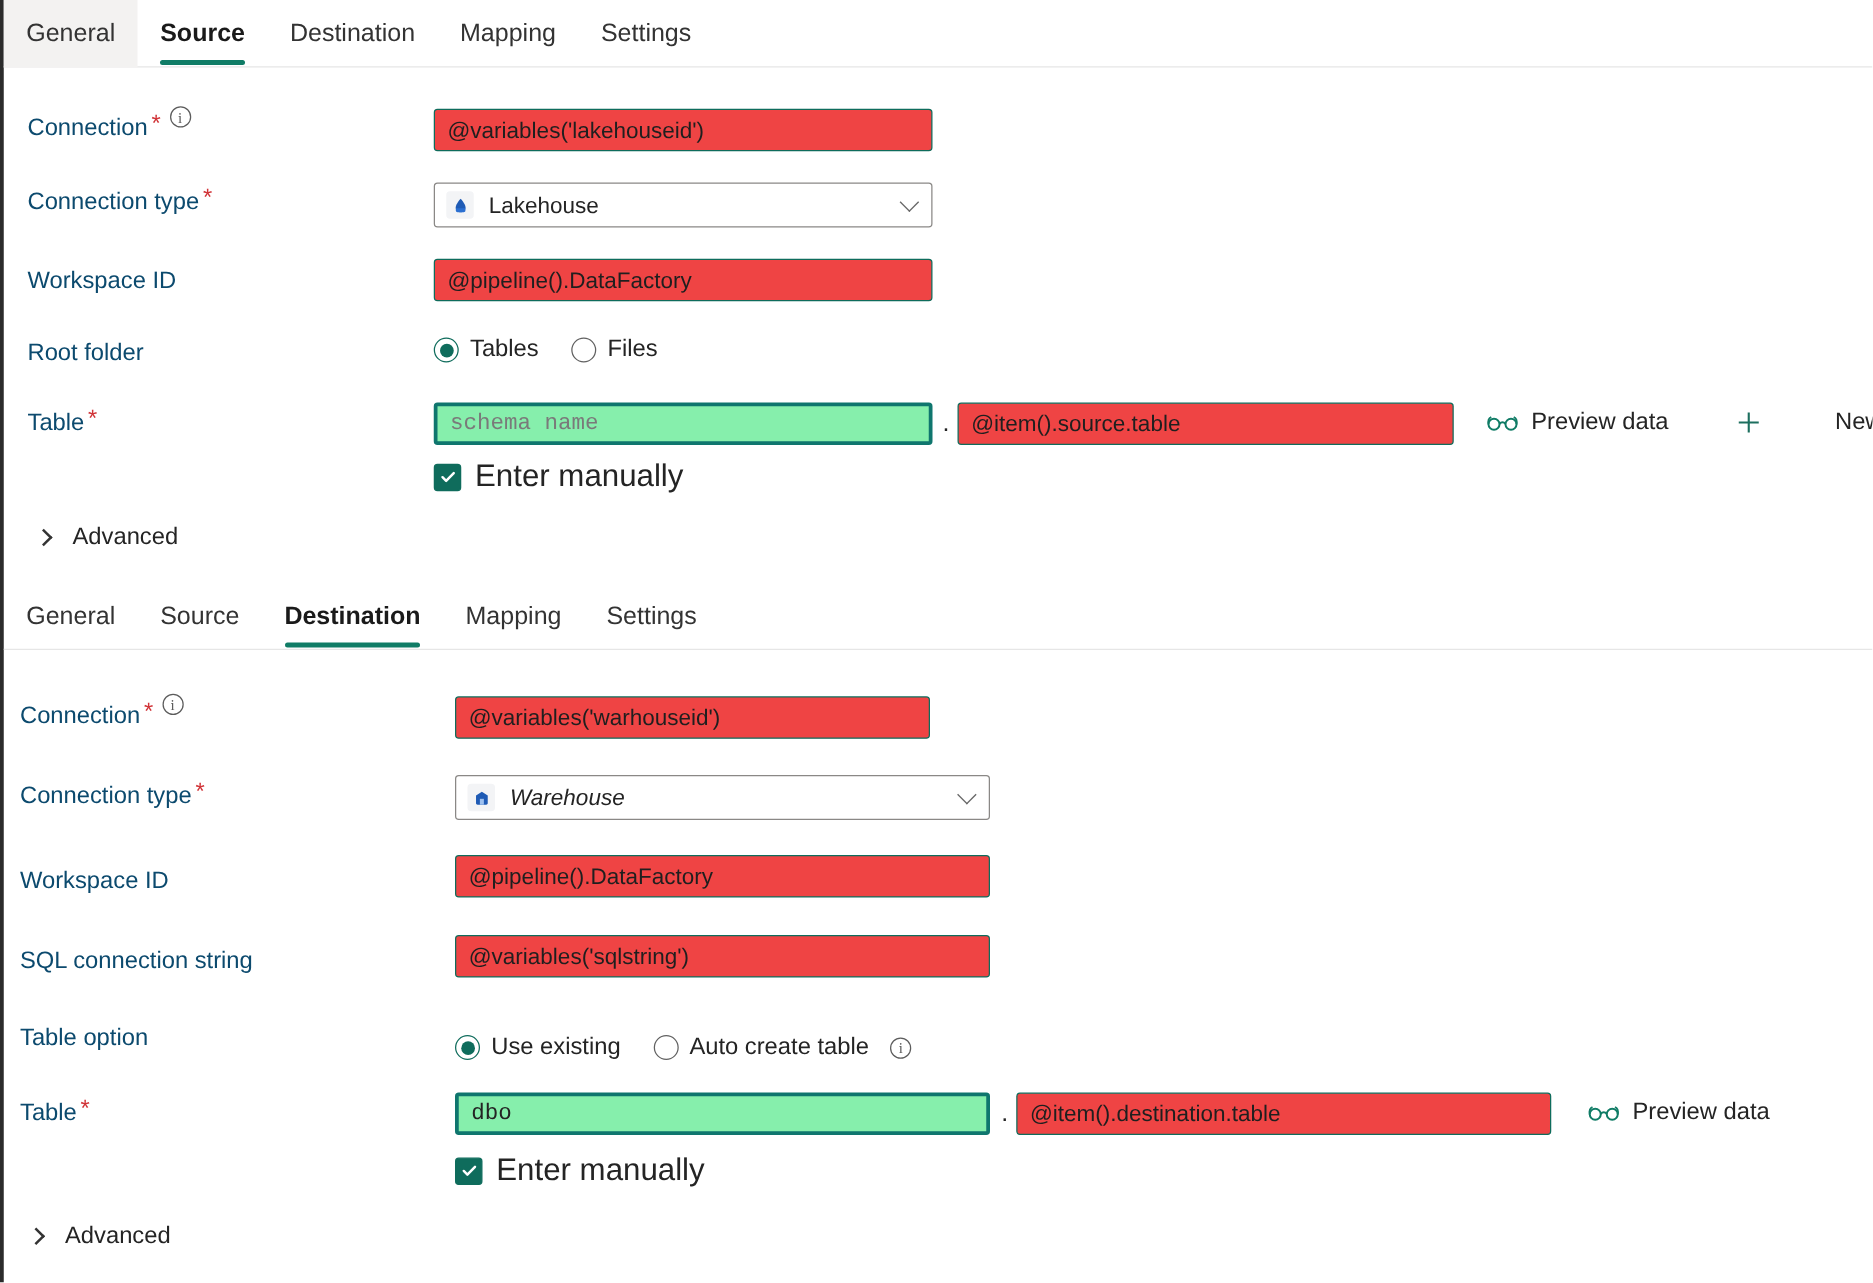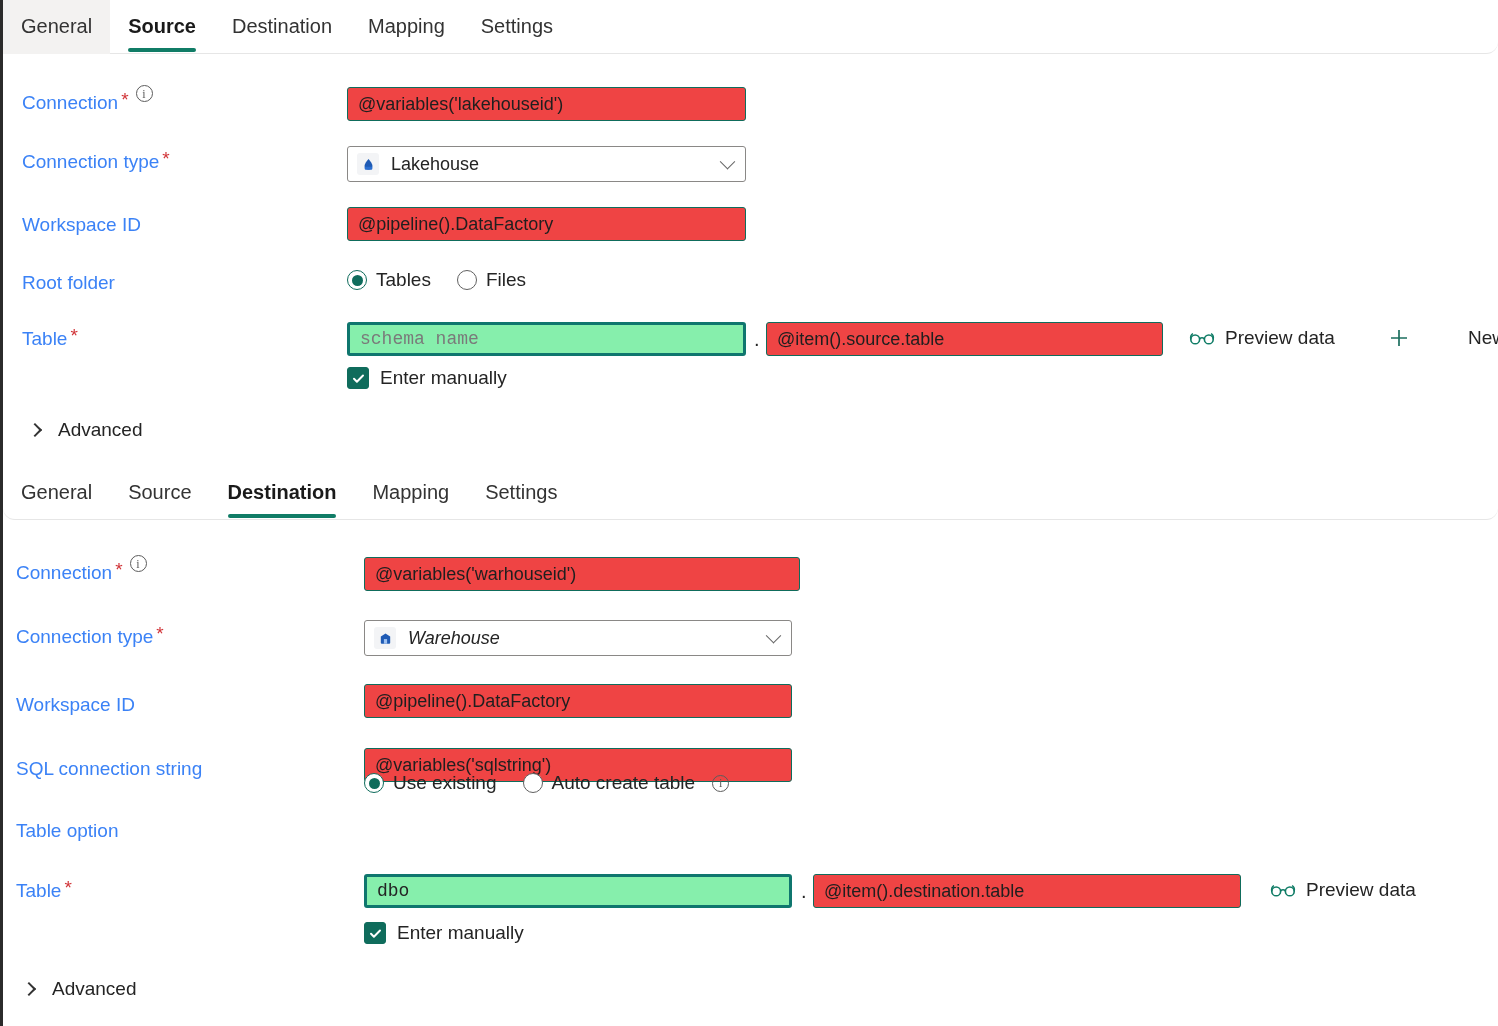--- a/index.html
+++ b/index.html
@@ -29,22 +29,21 @@
   }
 
   
   .tabbar {
     position: absolute;
     left: 3px;
     width: 1495px;
     height: 54px;
     border-bottom: 1px solid #e6e6e6;
     display: flex;
-    align-items: center;
-    border-radius: 12px;
+    align-items: flex-start;
   }
   .tabbar.source-bar  { top: 0px; }
   .tabbar.dest-bar    { top: 466px; }
 
   .tab {
     position: relative;
     height: 54px;
     display: flex;
     align-items: center;
     padding: 0 18px;
@@ -66,21 +65,21 @@
   }
 
   
   .row {
     position: absolute;
     display: flex;
     align-items: flex-start;
   }
   .lbl {
     font-size: 19px;
-    color: #3b82f6;
+    color: #0c4a6e;
     line-height: 28px;
     white-space: nowrap;
   }
   .req { color: #d13438; font-size: 19px; margin-left: 3px; }
 
   .info-icon {
     display: inline-flex;
     align-items: center;
     justify-content: center;
     width: 17px; height: 17px;
@@ -195,21 +194,21 @@
     background: #0f6c5c;
     border: 1px solid #0f6c5c;
     border-radius: 3px;
     display: inline-flex;
     align-items: center;
     justify-content: center;
     margin-right: 11px;
     flex: none;
   }
   .chk svg { display: block; }
-  .chk-label { font-size: 19px; color: #242424; white-space: nowrap; }
+  .chk-label { font-size: 25px; color: #242424; white-space: nowrap; }
 
   
   .dot {
     font-size: 20px;
     color: #242424;
     line-height: 34px;
     padding: 0 6px;
   }
 
   
@@ -380,21 +379,21 @@
     </div>
   </div>
 
   <div class="row" style="left:16px; top:559px;">
     <span class="lbl">Connection</span>
     <span class="req">*</span>
     <span class="info-icon">
         <span>i</span>
       </span>
   </div>
-  <div class="field" style="position:absolute; left:364px; top:557px; width:436px;">
+  <div class="field" style="position:absolute; left:364px; top:557px; width:380px;">
     <span>@variables('warhouseid')</span>
   </div>
 
   <div class="row" style="left:16px; top:623px;">
     <span class="lbl">Connection type</span>
     <span class="req">*</span>
   </div>
   <div class="dropdown" style="position:absolute; left:364px; top:620px; width:428px;font-style:italic;">
     <span class="prod-icon">
       <svg width="15" height="15" viewBox="0 0 16 16" aria-hidden="true">
@@ -416,21 +415,21 @@
   <div class="row" style="left:16px; top:755px;">
     <span class="lbl">SQL connection string</span>
   </div>
   <div class="field" style="position:absolute; left:364px; top:748px; width:428px;">
     <span>@variables('sqlstring')</span>
   </div>
 
   <div class="row" style="left:16px; top:817px;">
     <span class="lbl">Table option</span>
   </div>
-  <div class="radio-group" style="position:absolute; left:364px; top:772px;">
+  <div class="radio-group" style="position:absolute; left:364px; top:827px;">
     <label class="radio sel">
       <span class="circ"></span>
       <span>Use existing</span>
     </label>
     <label class="radio" style="margin-right:10px;">
       <span class="circ"></span>
       <span>Auto create table</span>
     </label>
     <span class="info-icon" style="top:0;">
         <span>i</span>

